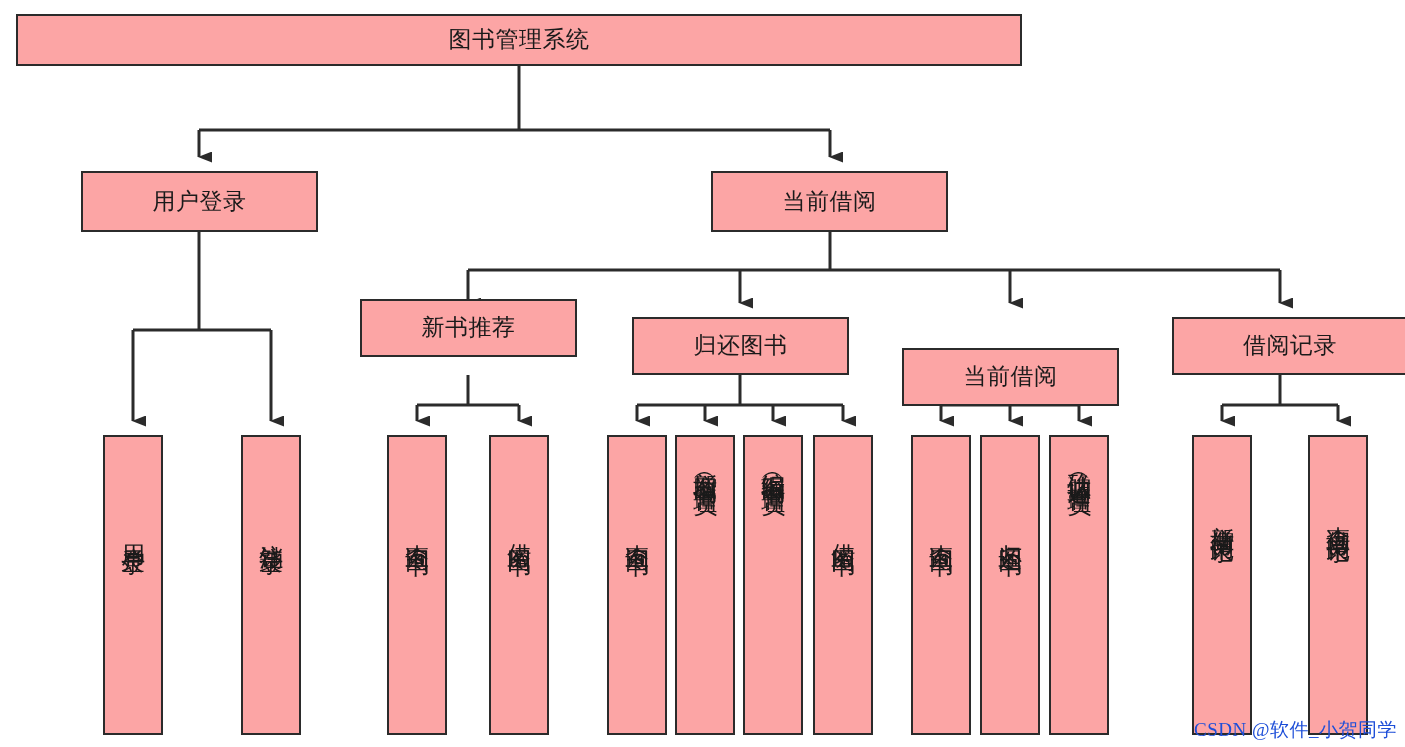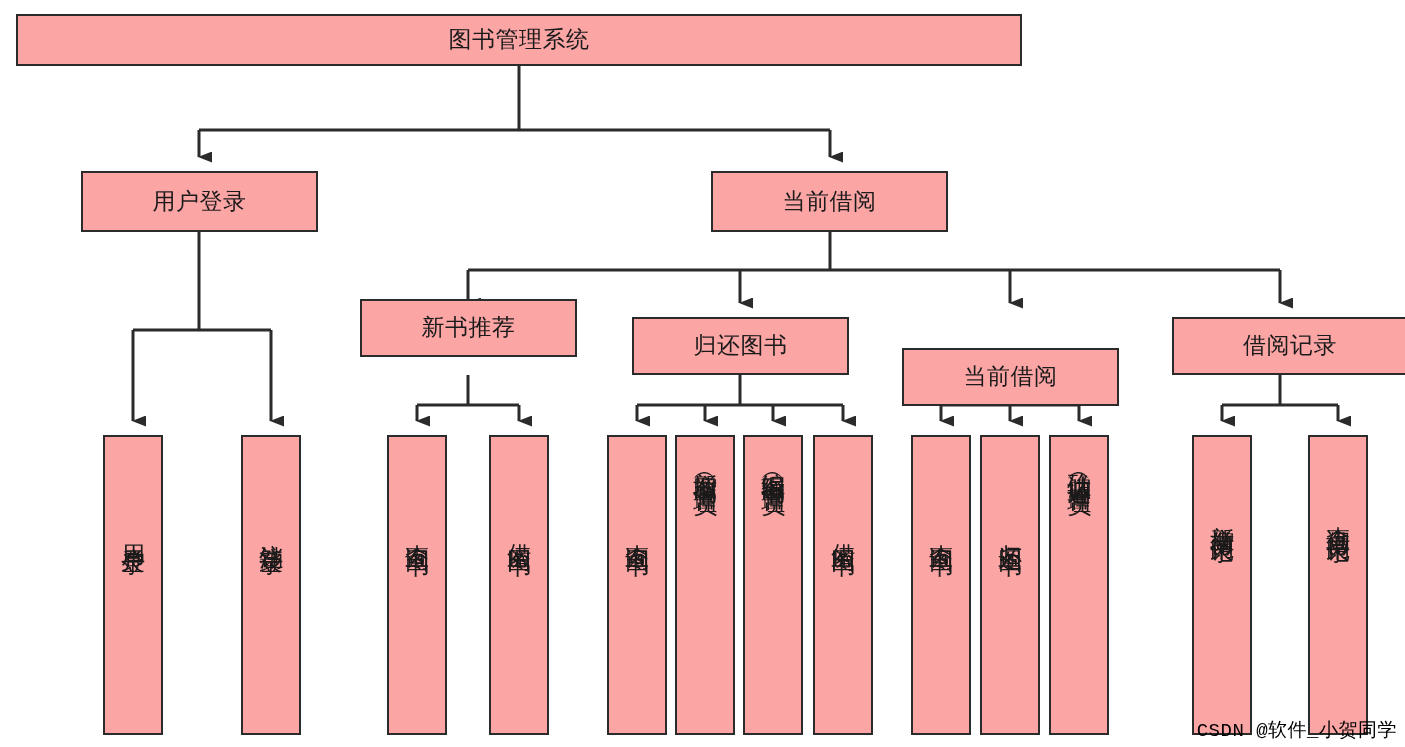--- a/index.html
+++ b/index.html
@@ -67,25 +67,25 @@
     padding-top: 72px;
   }
   .node.vertical.mid2 .node-label {
     padding-top: 54px;
   }
   .watermark {
     position: absolute;
     right: 8px;
     bottom: 4px;
     font-size: 19px;
-    color: #000000;
+    color: #1d4ed8;
     letter-spacing: 0.5px;
     white-space: nowrap;
     z-index: 3;
-    font-family: Liberation Mono, monospace;
+    font-family: Liberation Serif, serif;
   }
 </style>
 </head>
 <body>
 
 <div id="diagram-root">
 
   <svg id="edge-layer" viewBox="0 0 1405 747" width="1405" height="747" xmlns="http://www.w3.org/2000/svg">
     <defs>
       <marker id="arrowhead" markerWidth="12" markerHeight="14" refX="5.5" refY="13" orient="auto" markerUnits="userSpaceOnUse">

